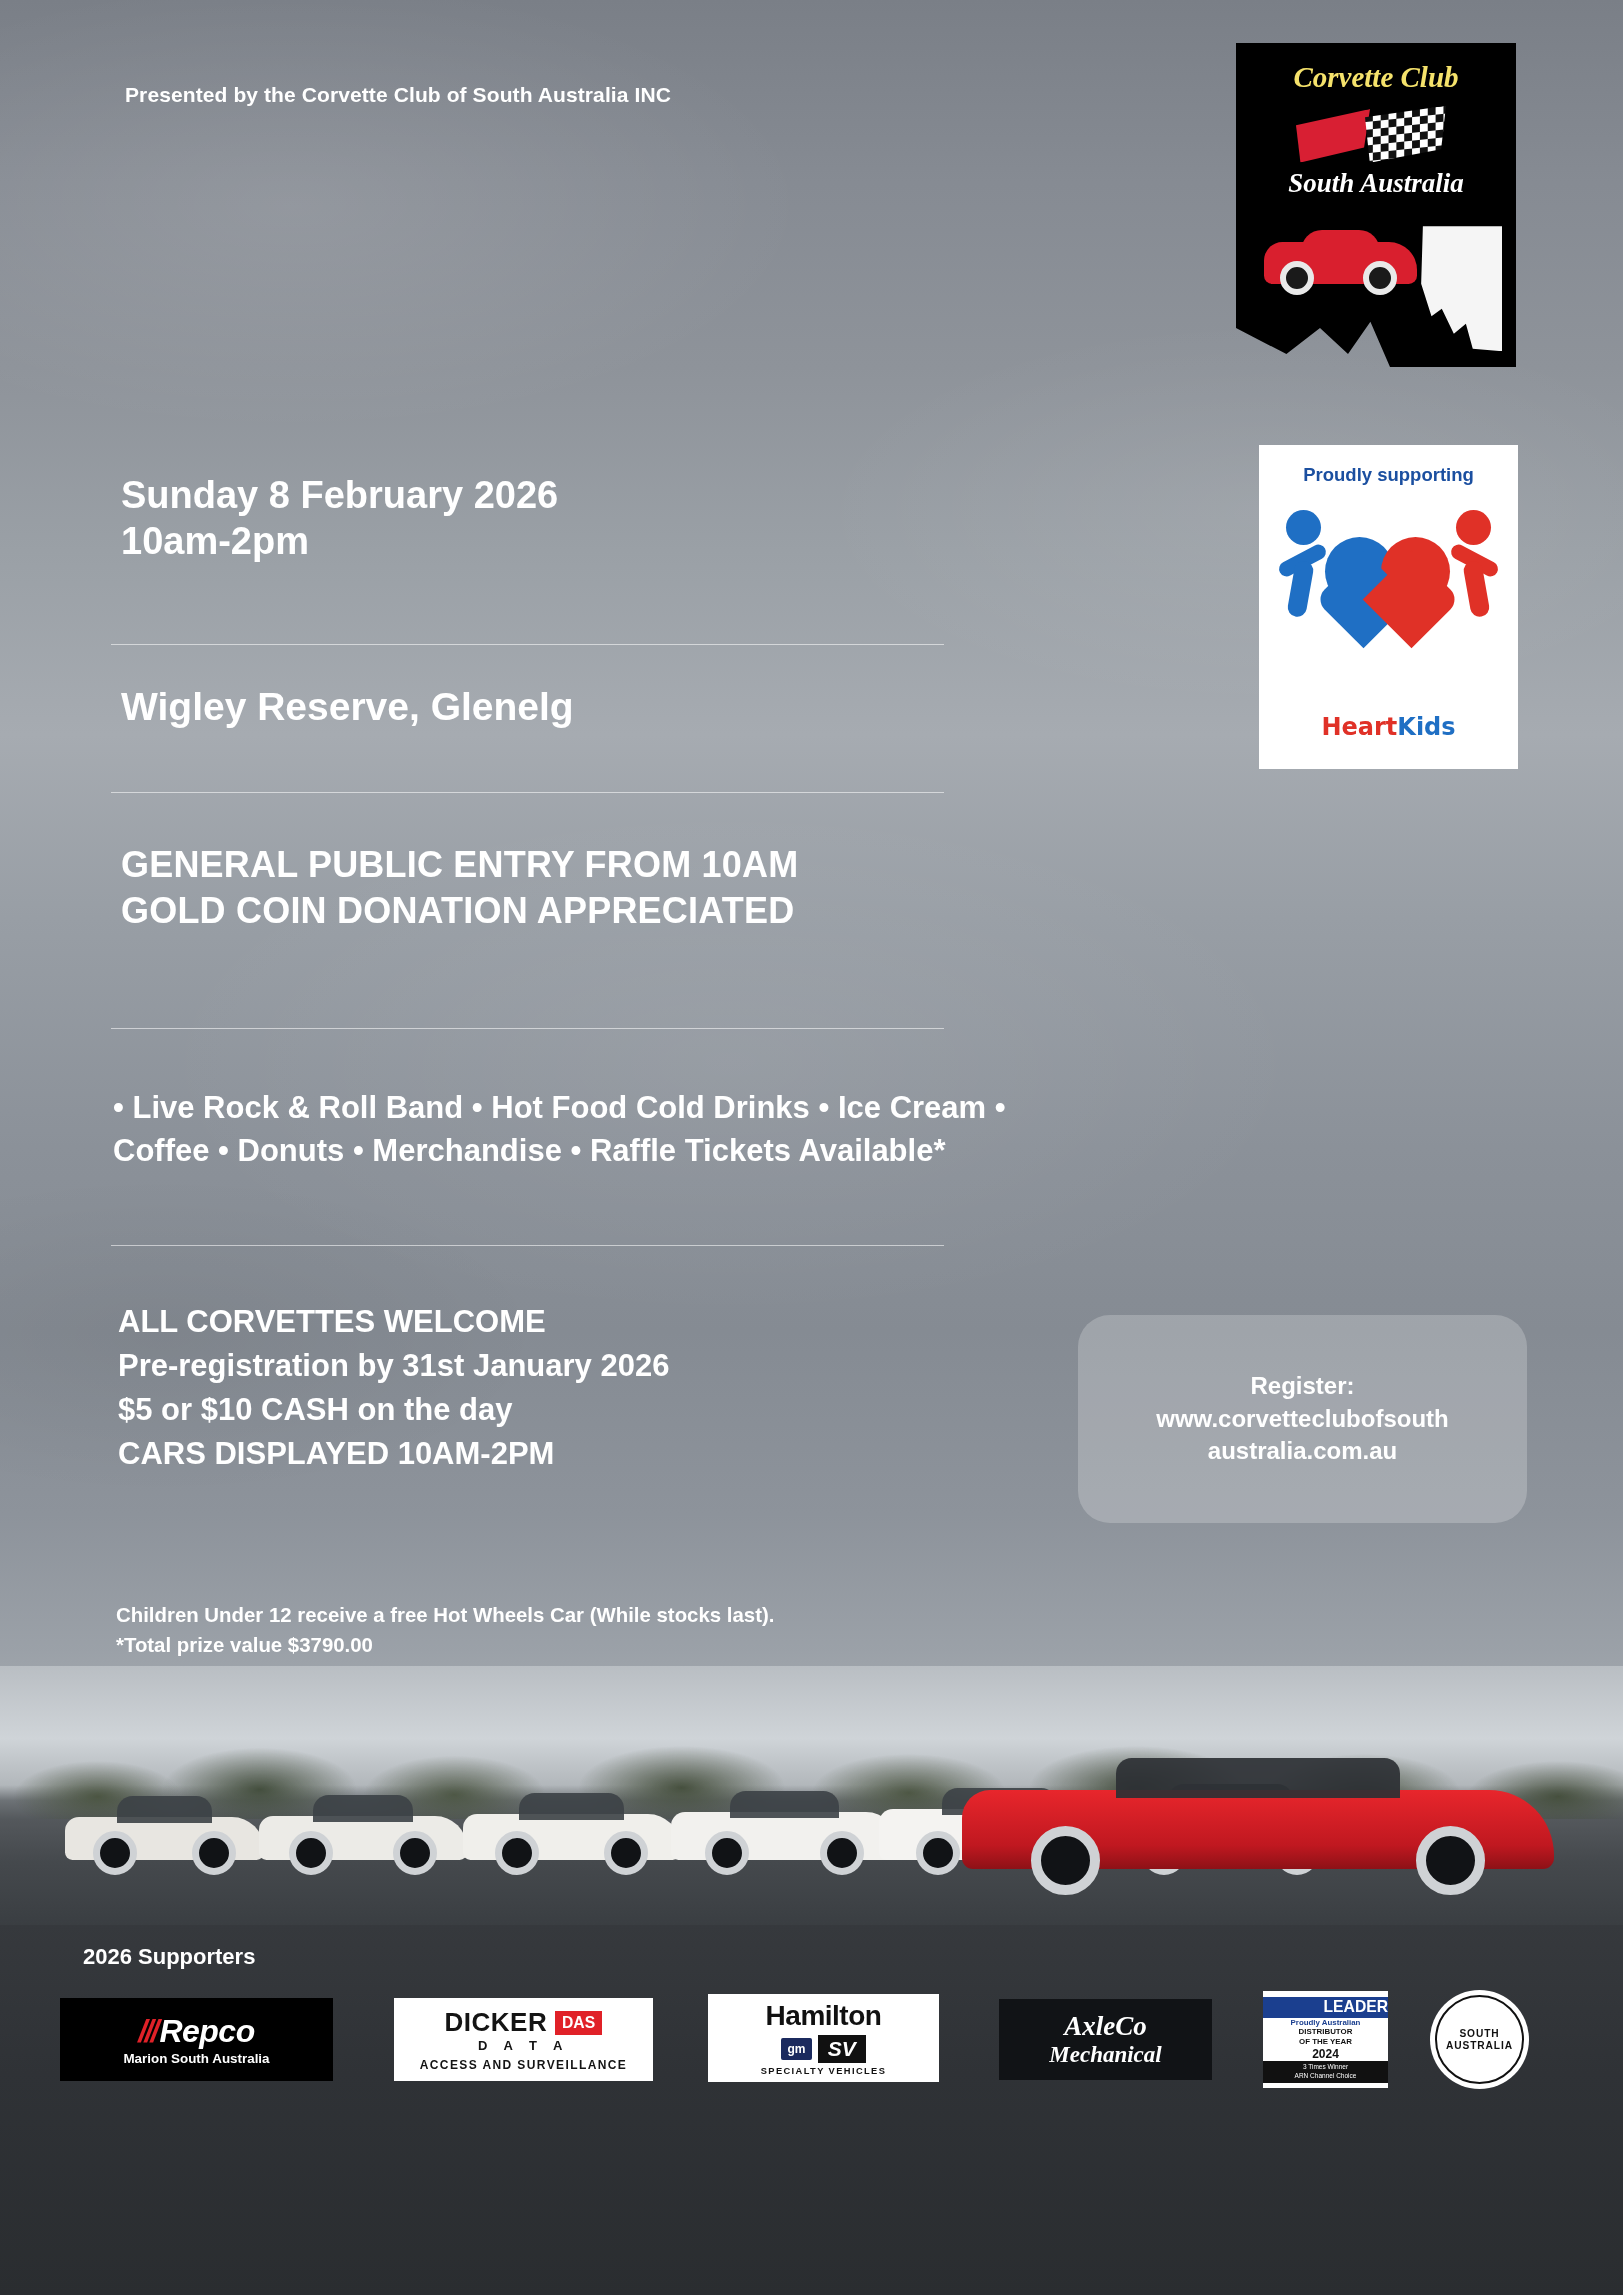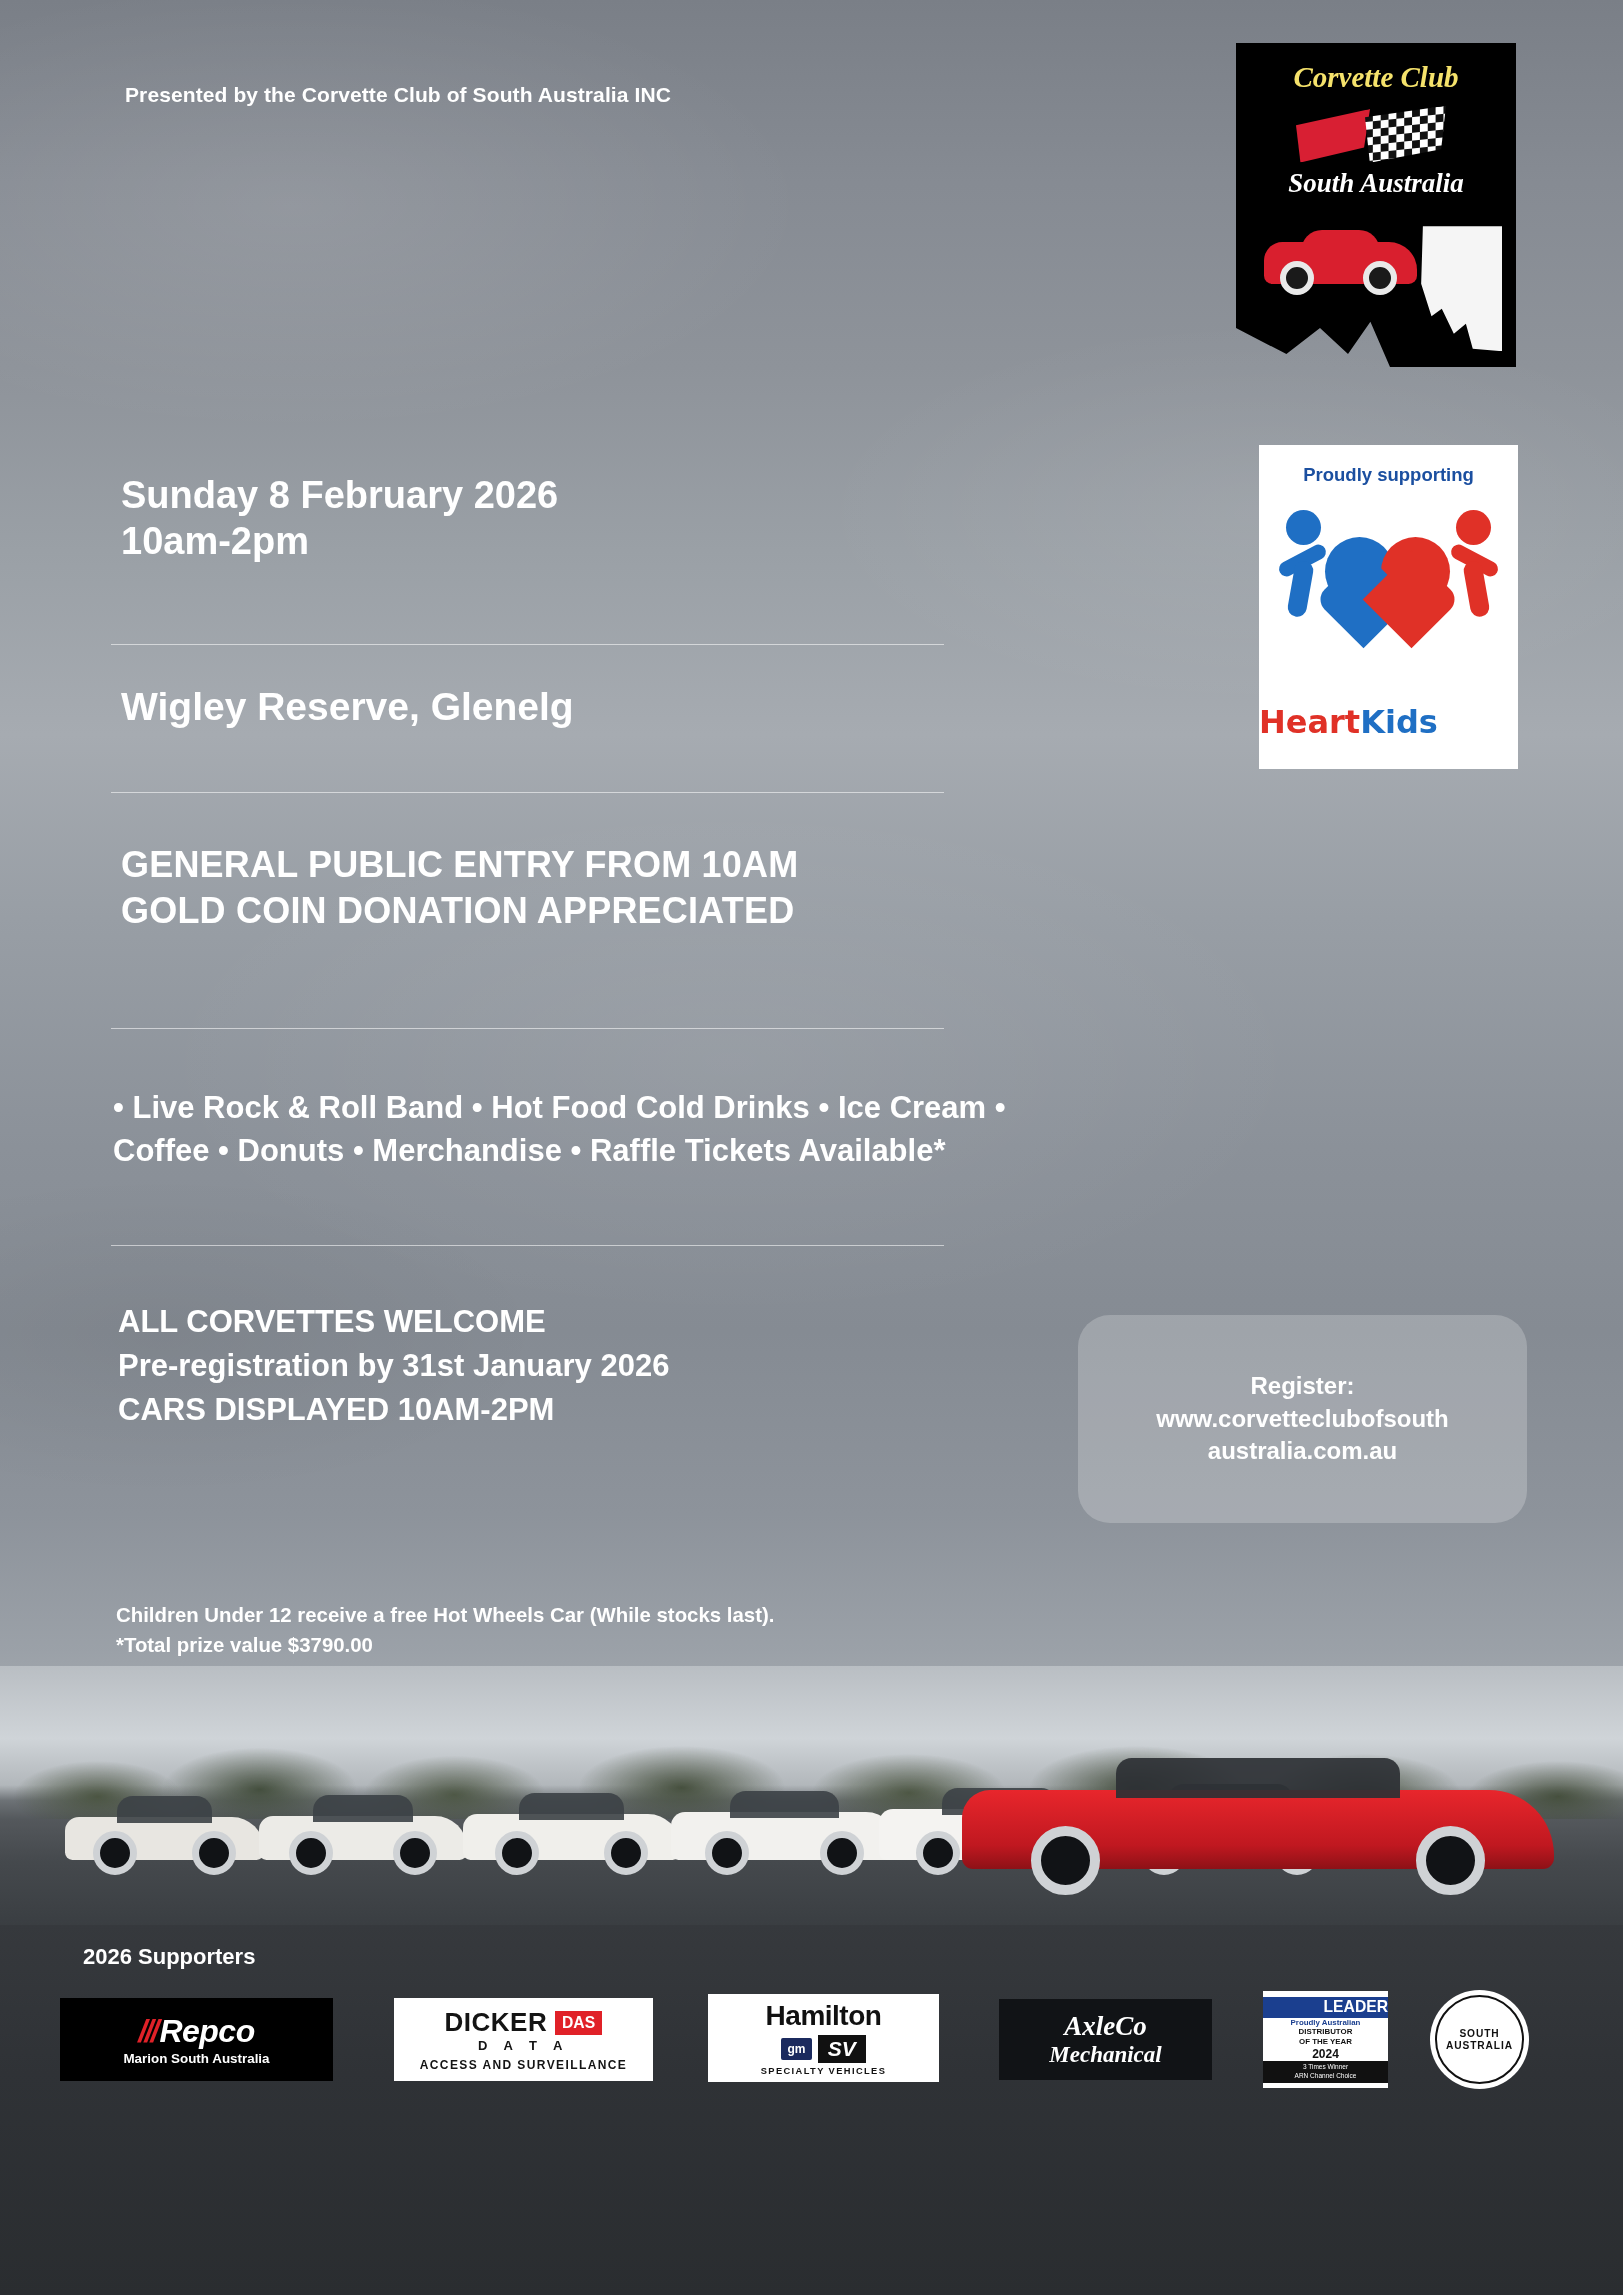--- a/index.html
+++ b/index.html
@@ -331,21 +331,22 @@
     width: 18.5px; height: 56px;
     border-radius: 9.3px;
     top: 51px;
   }
   .hk-fig.left .leg { left: 9.3px; background: #1f6fc4; transform: rotate(10deg); }
   .hk-fig.right .leg { right: 9.3px; background: #e03127; transform: rotate(-10deg); }
   .hk-word {
     position: absolute;
     bottom: 28px;
     left: 0; right: 0;
-    font-size: 32px;
+    text-align: center;
+    font-size: 24px;
     font-weight: bold;
     font-family: "DejaVu Sans", sans-serif;
   }
   .hk-word .heart { color: #e03127; }
   .hk-word .kids { color: #1f6fc4; }
 
   
   .carband {
     position: absolute;
     left: 0;
@@ -528,20 +529,21 @@
   <div class="features">
     <div>• Live Rock &amp; Roll Band • Hot Food Cold Drinks • Ice Cream •</div>
     <div>Coffee • Donuts • Merchandise • Raffle Tickets Available*</div>
   </div>
 
   <div class="rule" style="left:111px; top:1245px; width:833px;"></div>
 
   <div class="welcome">
     <div>ALL CORVETTES WELCOME</div>
     <div>Pre-registration by 31st January 2026</div>
+    <div>$5 or $10 CASH on the day</div>
     <div>CARS DISPLAYED 10AM-2PM</div>
   </div>
 
   <div class="fineprint">
     <div>Children Under 12 receive a free Hot Wheels Car (While stocks last).</div>
     <div>*Total prize value $3790.00</div>
   </div>
 
   <div class="register-bubble">
     <div class="rb-text">

